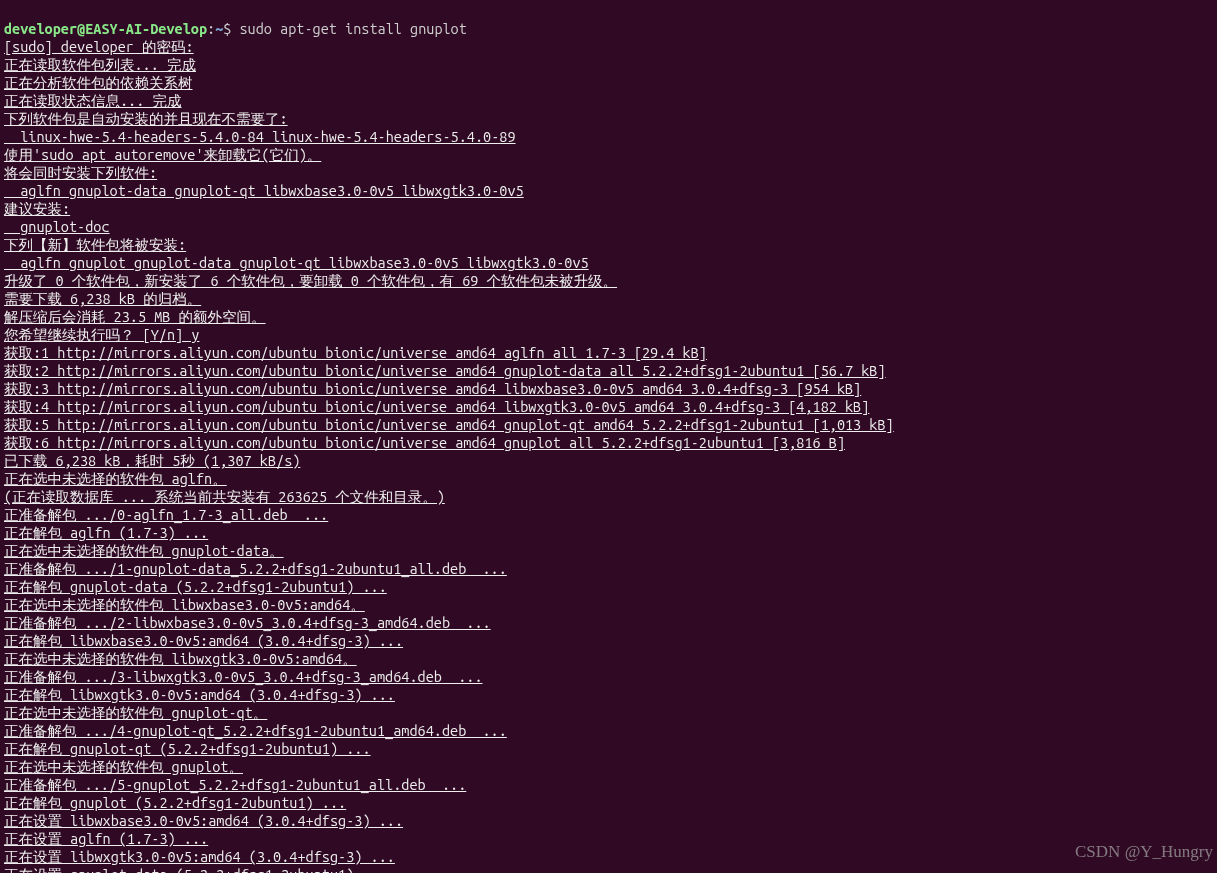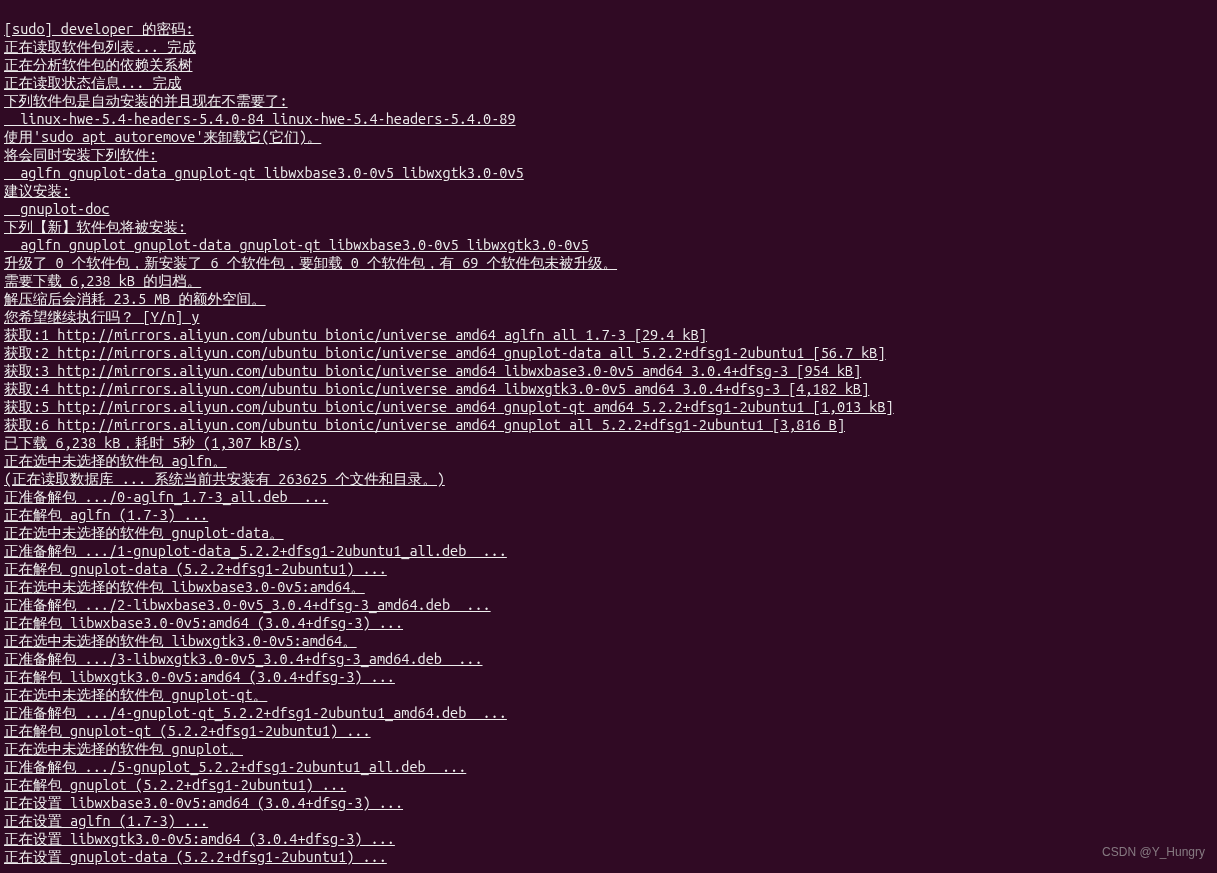--- a/index.html
+++ b/index.html
@@ -38,28 +38,29 @@
     }
     .command {
       color: #d0d0d0;
     }
     .line {
       color: #eeeeee;
       text-decoration: underline;
     }
     .watermark {
       position: absolute;
-      right: 12px;
+      right: 4px;
       bottom: 12px;
       color: #aaa8a8;
-      font-size: 12px;
-      font-family: Liberation Sans, sans-serif;
+      font-size: 17px;
+      font-family: Liberation Serif, serif;
       opacity: 0.7;
     }
   </style>
 </head>
 <body>
 
 <div class="terminal">
+<span><span class="prompt-user">developer@EASY-AI-Develop</span><span class="prompt-colon">:</span><span class="prompt-path">~</span><span class="prompt-dollar">$ </span><span class="command">sudo apt-get install gnuplot</span></span>
 <div id="lines-container"><div class="line">[sudo] developer 的密码:</div><div class="line">正在读取软件包列表... 完成</div><div class="line">正在分析软件包的依赖关系树</div><div class="line">正在读取状态信息... 完成</div><div class="line">下列软件包是自动安装的并且现在不需要了:</div><div class="line">  linux-hwe-5.4-headers-5.4.0-84 linux-hwe-5.4-headers-5.4.0-89</div><div class="line">使用'sudo apt autoremove'来卸载它(它们)。</div><div class="line">将会同时安装下列软件:</div><div class="line">  aglfn gnuplot-data gnuplot-qt libwxbase3.0-0v5 libwxgtk3.0-0v5</div><div class="line">建议安装:</div><div class="line">  gnuplot-doc</div><div class="line">下列【新】软件包将被安装:</div><div class="line">  aglfn gnuplot gnuplot-data gnuplot-qt libwxbase3.0-0v5 libwxgtk3.0-0v5</div><div class="line">升级了 0 个软件包，新安装了 6 个软件包，要卸载 0 个软件包，有 69 个软件包未被升级。</div><div class="line">需要下载 6,238 kB 的归档。</div><div class="line">解压缩后会消耗 23.5 MB 的额外空间。</div><div class="line">您希望继续执行吗？ [Y/n] y</div><div class="line">获取:1 http://mirrors.aliyun.com/ubuntu bionic/universe amd64 aglfn all 1.7-3 [29.4 kB]</div><div class="line">获取:2 http://mirrors.aliyun.com/ubuntu bionic/universe amd64 gnuplot-data all 5.2.2+dfsg1-2ubuntu1 [56.7 kB]</div><div class="line">获取:3 http://mirrors.aliyun.com/ubuntu bionic/universe amd64 libwxbase3.0-0v5 amd64 3.0.4+dfsg-3 [954 kB]</div><div class="line">获取:4 http://mirrors.aliyun.com/ubuntu bionic/universe amd64 libwxgtk3.0-0v5 amd64 3.0.4+dfsg-3 [4,182 kB]</div><div class="line">获取:5 http://mirrors.aliyun.com/ubuntu bionic/universe amd64 gnuplot-qt amd64 5.2.2+dfsg1-2ubuntu1 [1,013 kB]</div><div class="line">获取:6 http://mirrors.aliyun.com/ubuntu bionic/universe amd64 gnuplot all 5.2.2+dfsg1-2ubuntu1 [3,816 B]</div><div class="line">已下载 6,238 kB，耗时 5秒 (1,307 kB/s)</div><div class="line">正在选中未选择的软件包 aglfn。</div><div class="line">(正在读取数据库 ... 系统当前共安装有 263625 个文件和目录。)</div><div class="line">正准备解包 .../0-aglfn_1.7-3_all.deb  ...</div><div class="line">正在解包 aglfn (1.7-3) ...</div><div class="line">正在选中未选择的软件包 gnuplot-data。</div><div class="line">正准备解包 .../1-gnuplot-data_5.2.2+dfsg1-2ubuntu1_all.deb  ...</div><div class="line">正在解包 gnuplot-data (5.2.2+dfsg1-2ubuntu1) ...</div><div class="line">正在选中未选择的软件包 libwxbase3.0-0v5:amd64。</div><div class="line">正准备解包 .../2-libwxbase3.0-0v5_3.0.4+dfsg-3_amd64.deb  ...</div><div class="line">正在解包 libwxbase3.0-0v5:amd64 (3.0.4+dfsg-3) ...</div><div class="line">正在选中未选择的软件包 libwxgtk3.0-0v5:amd64。</div><div class="line">正准备解包 .../3-libwxgtk3.0-0v5_3.0.4+dfsg-3_amd64.deb  ...</div><div class="line">正在解包 libwxgtk3.0-0v5:amd64 (3.0.4+dfsg-3) ...</div><div class="line">正在选中未选择的软件包 gnuplot-qt。</div><div class="line">正准备解包 .../4-gnuplot-qt_5.2.2+dfsg1-2ubuntu1_amd64.deb  ...</div><div class="line">正在解包 gnuplot-qt (5.2.2+dfsg1-2ubuntu1) ...</div><div class="line">正在选中未选择的软件包 gnuplot。</div><div class="line">正准备解包 .../5-gnuplot_5.2.2+dfsg1-2ubuntu1_all.deb  ...</div><div class="line">正在解包 gnuplot (5.2.2+dfsg1-2ubuntu1) ...</div><div class="line">正在设置 libwxbase3.0-0v5:amd64 (3.0.4+dfsg-3) ...</div><div class="line">正在设置 aglfn (1.7-3) ...</div><div class="line">正在设置 libwxgtk3.0-0v5:amd64 (3.0.4+dfsg-3) ...</div><div class="line">正在设置 gnuplot-data (5.2.2+dfsg1-2ubuntu1) ...</div></div>
 </div>
 
 <div class="watermark">CSDN @Y_Hungry</div>
 
 </body></html>

